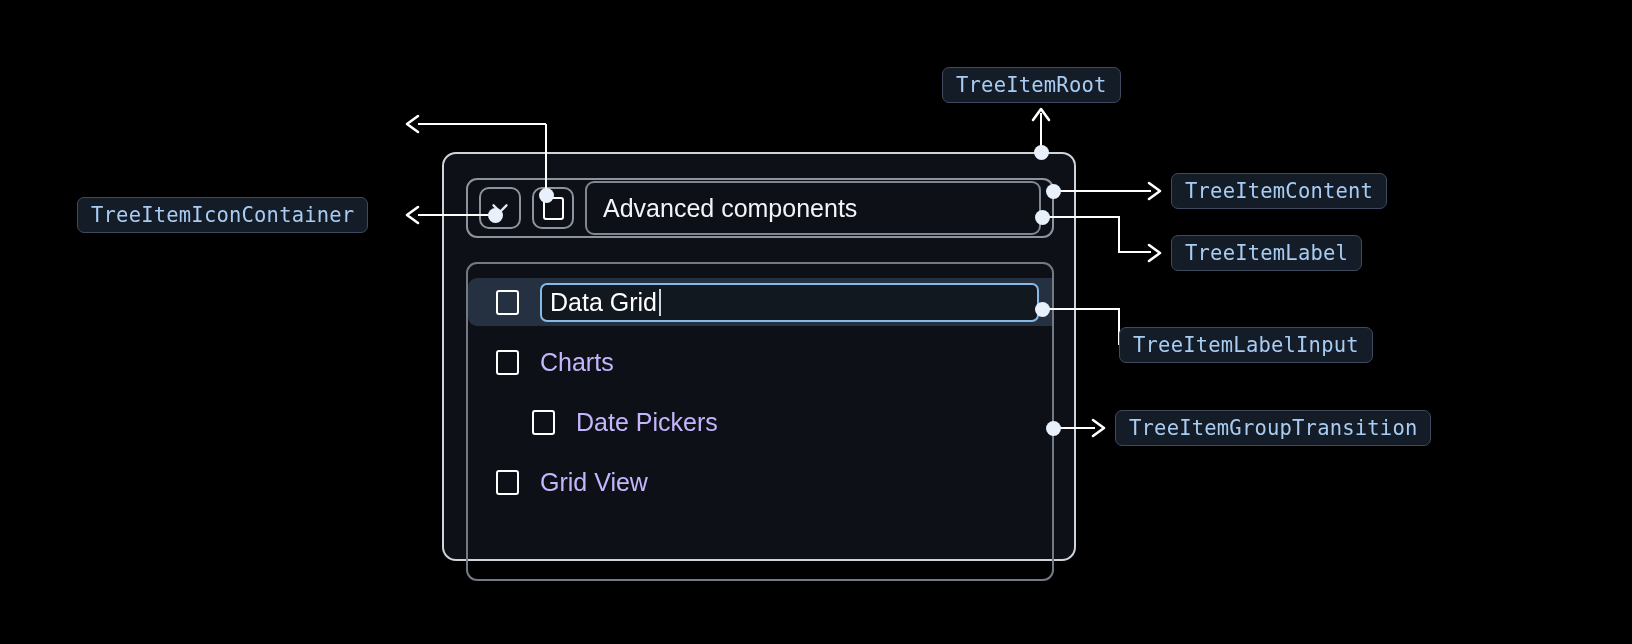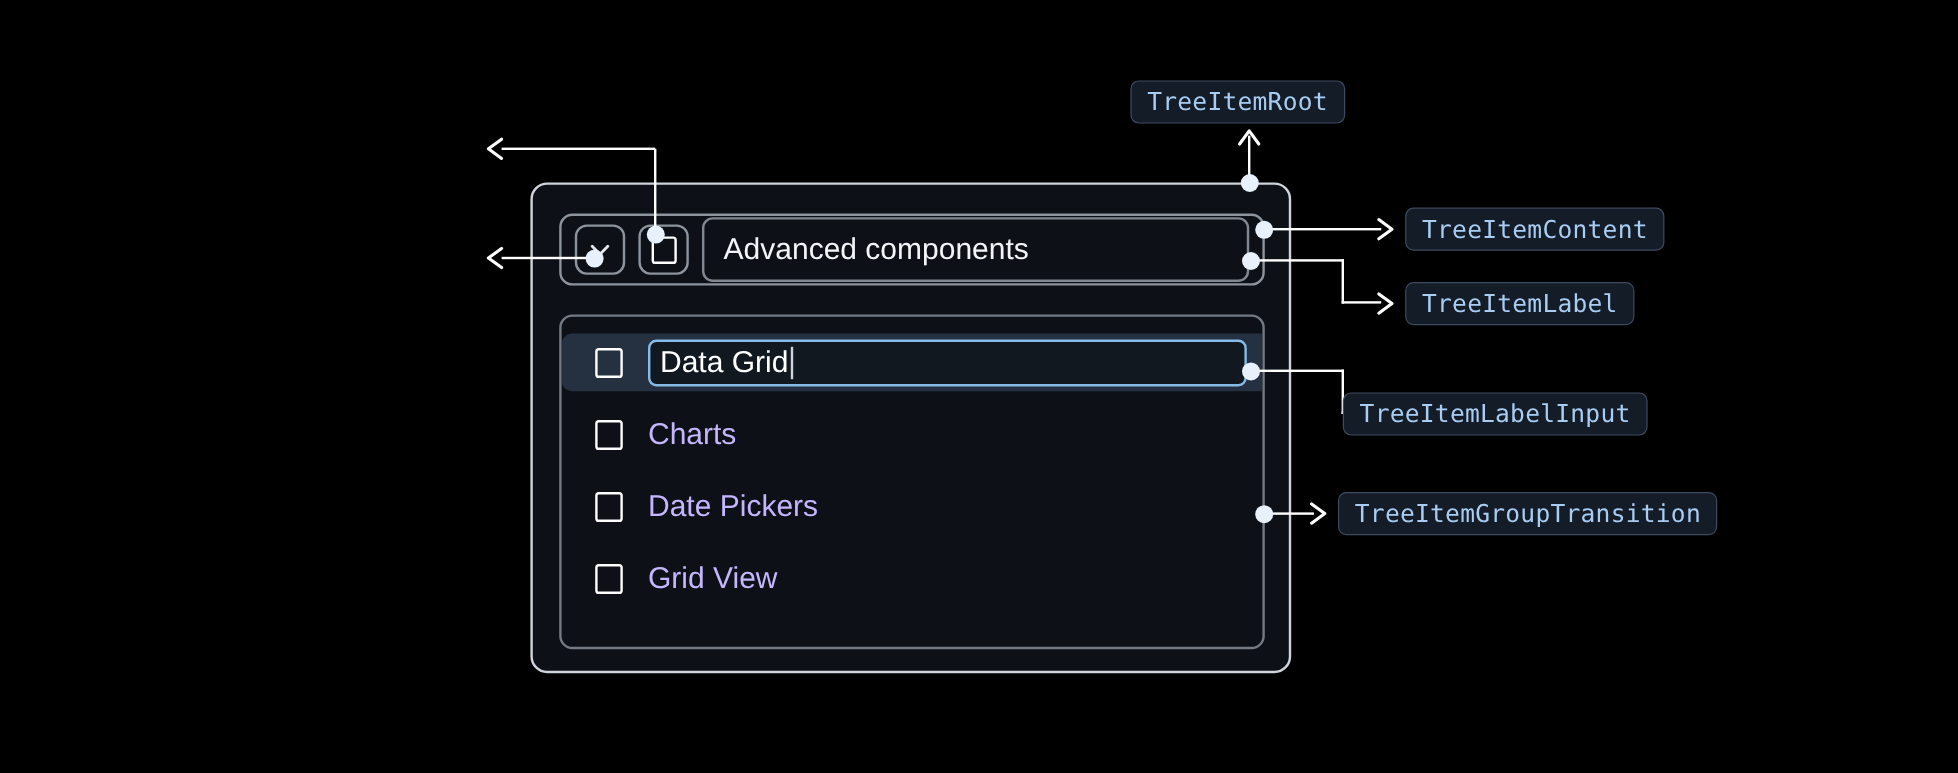--- a/index.html
+++ b/index.html
@@ -88,21 +88,21 @@
     border: 2px solid #808791;
     border-radius: 9px;
     display: flex; align-items: center;
     padding-left: 16px;
     color: #f2f4f7;
     font-size: 25px;
   }
   #group-box {
     position: absolute;
     left: 22px; top: 108px;
-    width: 588px; height: 279px;
+    width: 588px; height: 319px;
     border: 2px solid #737a84;
     border-radius: 11px;
     overflow: hidden;
   }
   .titem {
     position: absolute;
     left: 0; width: 100%;
     height: 48px;
     display: flex; align-items: center;
     padding-left: 28px;
@@ -178,32 +178,33 @@
           <span class="txt">Data Grid</span>
           <span class="caret"></span>
         </span>
       </div>
 
       <div class="titem" style="top:74px;">
         <span class="t-cb"></span>
         <span class="t-lbl">Charts</span>
       </div>
 
-      <div class="titem" style="top:134px;">
+      <div class="titem" style="top:134px;margin-left:36px;">
         <span class="t-cb"></span>
         <span class="t-lbl">Date Pickers</span>
       </div>
 
       <div class="titem" style="top:194px;">
         <span class="t-cb"></span>
         <span class="t-lbl">Grid View</span>
       </div>
     </div>
   </div>
 
+  <div class="chip" style="left:77px;  top:197px;">TreeItemIconContainer</div>
   <div class="chip" style="left:942px; top:67px;">TreeItemRoot</div>
   <div class="chip" style="left:1171px;top:235px;">TreeItemLabel</div>
   <div class="chip" style="left:1171px;top:173px;">TreeItemContent</div>
   <div class="chip" style="left:1119px;top:327px;">TreeItemLabelInput</div>
   <div class="chip" style="left:1115px;top:410px;">TreeItemGroupTransition</div>
 
   <span class="dot" style="left:539px; top:188px;"></span>
   <div class="ln v" style="left:545px; top:124px; height:72px;"></div>
   <div class="ln h" style="left:418px; top:123px; width:128px;"></div>
   <span class="arw" style="left:401px; top:113px;">

